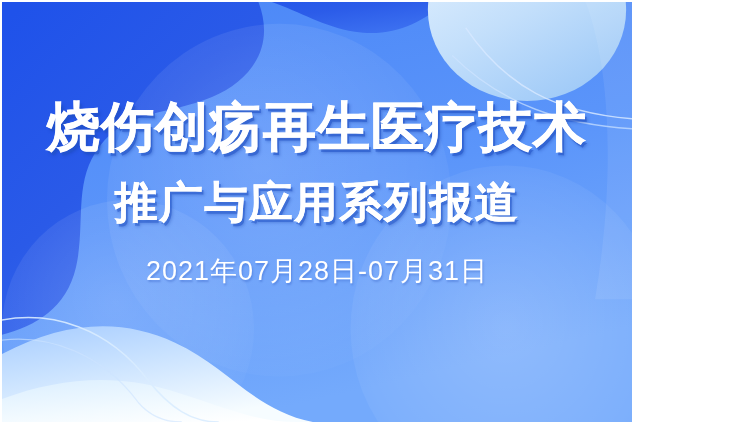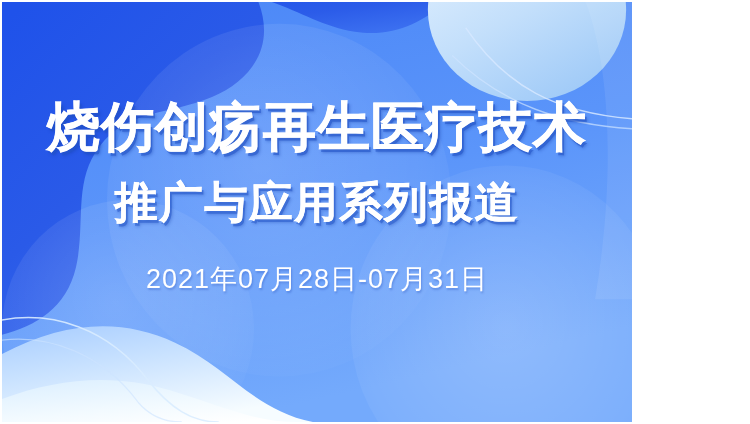--- a/index.html
+++ b/index.html
@@ -57,21 +57,21 @@
     color: #ffffff;
     letter-spacing: 1px;
     white-space: nowrap;
     text-shadow:
       2px 3px 0 rgba(34, 84, 200, 0.55),
       3px 4px 3px rgba(24, 64, 170, 0.35);
     -webkit-text-stroke: 0.6px #ffffff;
   }
 
   .title-sub {
-    margin: 12px;
+    margin: 4px;
     padding: 0;
     margin-top: 28px;
     font-size: 43px;
     line-height: 1.0;
     font-weight: 700;
     color: #ffffff;
     letter-spacing: 2px;
     white-space: nowrap;
     text-shadow:
       2px 3px 0 rgba(34, 84, 200, 0.5),

